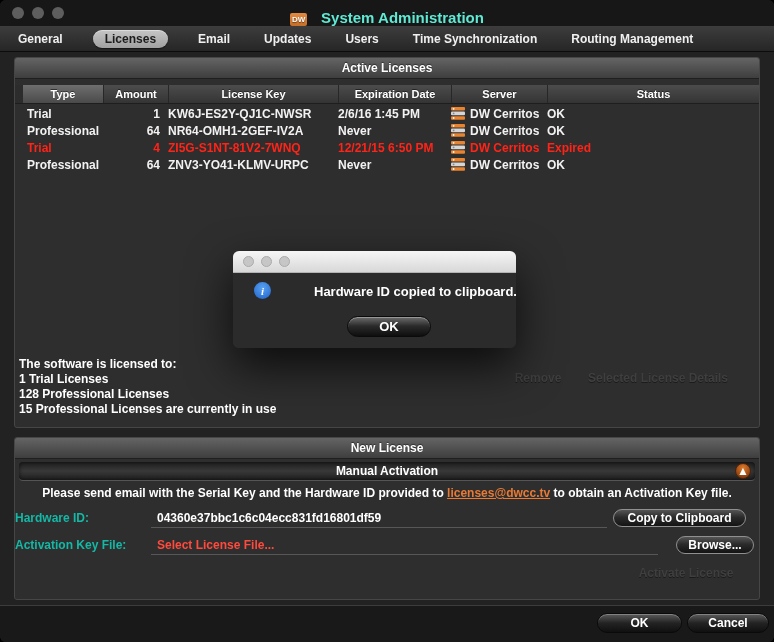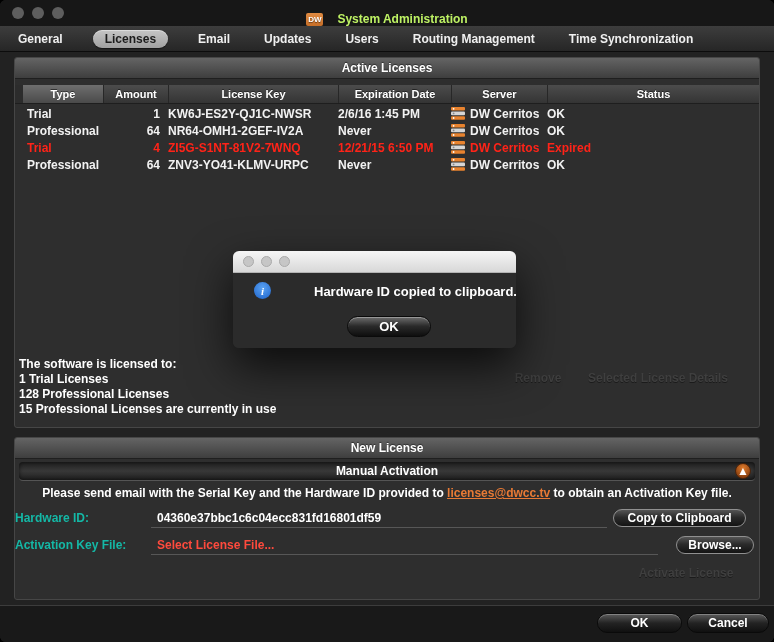--- a/index.html
+++ b/index.html
@@ -7,21 +7,21 @@
   .window{position:relative;width:774px;height:642px;background:#222;border-radius:6px;overflow:hidden;}
 
   
   .titlebar{position:absolute;top:0;left:0;width:774px;height:26px;background:#171717;
     display:flex;align-items:flex-end;justify-content:center;gap:14px;}
   .lights{position:absolute;left:12px;top:7px;display:flex;gap:8px;}
   .light{width:12px;height:12px;border-radius:50%;background:#5e5e5e;}
   .dw-logo{width:17px;height:13px;border-radius:2px;background:linear-gradient(180deg,#e08b42,#c86f28);
     color:#fff;font-size:8px;font-weight:700;display:flex;align-items:center;justify-content:center;
     text-shadow:0 1px 1px rgba(0,0,0,.5);}
-  .titletext{color:#bef264;font-size:12px;font-weight:700;}
+  .titletext{color:#5eead4;font-size:15px;font-weight:700;}
 
   
   .tabbar{position:absolute;top:26px;left:0;width:774px;height:26px;
     background:linear-gradient(180deg,#3d3d3d,#262626);border-bottom:1px solid #0c0c0c;
     display:flex;align-items:center;padding-left:14px;gap:26px;}
   .tab{color:#f0f0f0;font-size:12px;font-weight:700;padding:2px 4px;cursor:default;white-space:nowrap;}
   .tab.selected{background:linear-gradient(180deg,#c6c6c6,#a0a0a0);color:#1d1d1d;border-radius:10px;
     padding:2px 12px;box-shadow:inset 0 1px 0 rgba(255,255,255,.4),0 1px 1px rgba(0,0,0,.5);}
 
   
@@ -128,22 +128,22 @@
     <span class="dw-logo">DW</span>
     <span class="titletext">System Administration</span>
   </div>
 
   <div class="tabbar">
     <span class="tab">General</span>
     <span class="tab selected">Licenses</span>
     <span class="tab">Email</span>
     <span class="tab">Updates</span>
     <span class="tab">Users</span>
+    <span class="tab">Time Synchronization</span>
     <span class="tab">Routing Management</span>
-    <span class="tab">Time Synchronization</span>
   </div>
 
   <div class="group active-lic">
     <div class="group-header">
       <span class="group-title">Active Licenses</span>
     </div>
 
     <div class="thead">
       <div class="th spacer"></div>
       <div class="th sorted first">Type</div>

